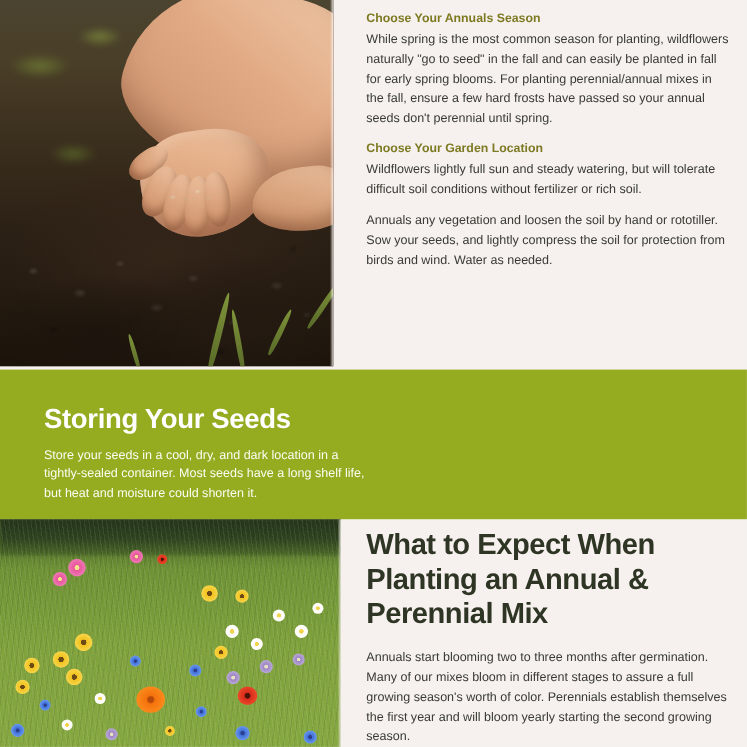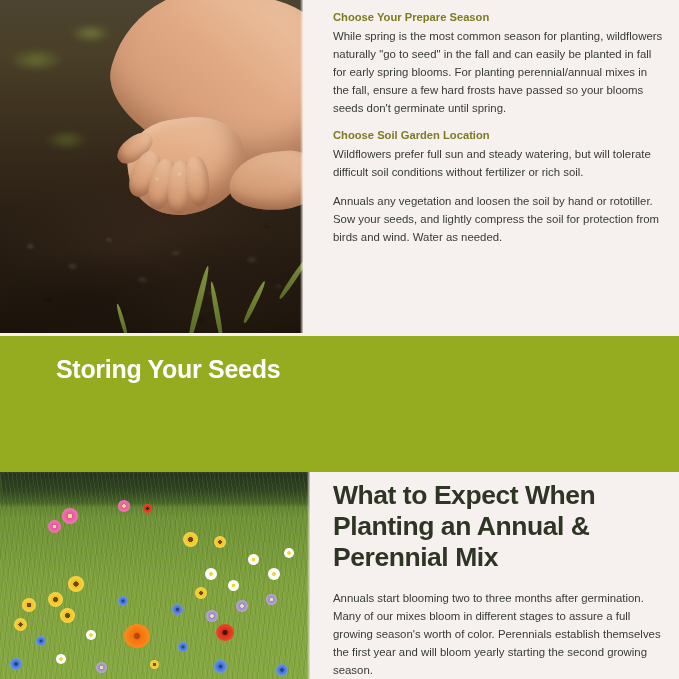--- a/index.html
+++ b/index.html
@@ -129,21 +129,21 @@
   .gb5 { right: 6px; bottom: 30px; width: 5px; height: 52px; transform: rotate(34deg); }
 
   
   #band-storing {
     position: absolute;
     left: 0; top: 336px; width: 679px; height: 136px;
     background: #95ab20;
   }
   #band-storing .band-text {
     position: absolute;
-    left: 40px; top: 20px; width: 300px; margin-left: 16px;
+    left: 40px; top: 32px; width: 300px;
   }
   .band-title {
     margin: 0 0 10px 0;
     font-size: 25px;
     line-height: 1.1;
     font-weight: 700;
     letter-spacing: -.3px;
     color: #ffffff;
   }
   .band-body {
@@ -247,37 +247,38 @@
     <div class="grass-blade gb2"></div>
     <div class="grass-blade gb3"></div>
     <div class="grass-blade gb4"></div>
     <div class="grass-blade gb5"></div>
     <div class="edge-fade-right"></div>
   </div>
 
   <div id="article-preparing">
 
     <div class="sub-block">
-      <h2 class="sub-heading">Choose Your Prepare Season</h2>
-      <p class="sub-body">While spring is the most common season for planting, wildflowers naturally "go to seed" in the fall and can easily be planted in fall for early spring blooms. For planting perennial/annual mixes in the fall, ensure a few hard frosts have passed so your blooms seeds don't germinate until spring.</p>
+      <h2 class="sub-heading">Choose Your Annuals Season</h2>
+      <p class="sub-body">While spring is the most common season for planting, wildflowers naturally "go to seed" in the fall and can easily be planted in fall for early spring blooms. For planting perennial/annual mixes in the fall, ensure a few hard frosts have passed so your annual seeds don't perennial until spring.</p>
     </div>
 
     <div class="sub-block">
-      <h2 class="sub-heading">Choose Soil Garden Location</h2>
-      <p class="sub-body">Wildflowers prefer full sun and steady watering, but will tolerate difficult soil conditions without fertilizer or rich soil.</p>
+      <h2 class="sub-heading">Choose Your Garden Location</h2>
+      <p class="sub-body">Wildflowers lightly full sun and steady watering, but will tolerate difficult soil conditions without fertilizer or rich soil.</p>
     </div>
 
     <div class="sub-block">
       <p class="sub-body">Annuals any vegetation and loosen the soil by hand or rototiller. Sow your seeds, and lightly compress the soil for protection from birds and wind. Water as needed.</p>
     </div>
   </div>
 
   <div id="band-storing">
     <div class="band-text">
       <h2 class="band-title">Storing Your Seeds</h2>
+      <p class="band-body">Store your seeds in a cool, dry, and dark location in a tightly-sealed container. Most seeds have a long shelf life, but heat and moisture could shorten it.</p>
     </div>
 
   </div>
 
   <div class="photo" id="photo-meadow">
     <div class="layer meadow-treeline"></div>
     <div class="layer meadow-grass"></div>
 
     <div class="flower fl-p" style="left:62px; top:36px; width:16px; height:16px;"></div>
     <div class="flower fl-p" style="left:48px; top:48px; width:13px; height:13px;"></div>

